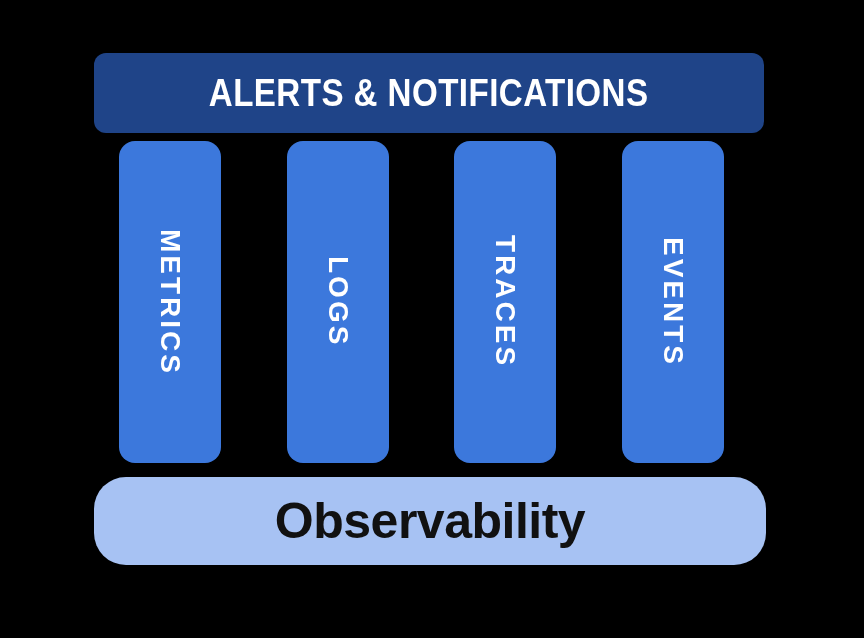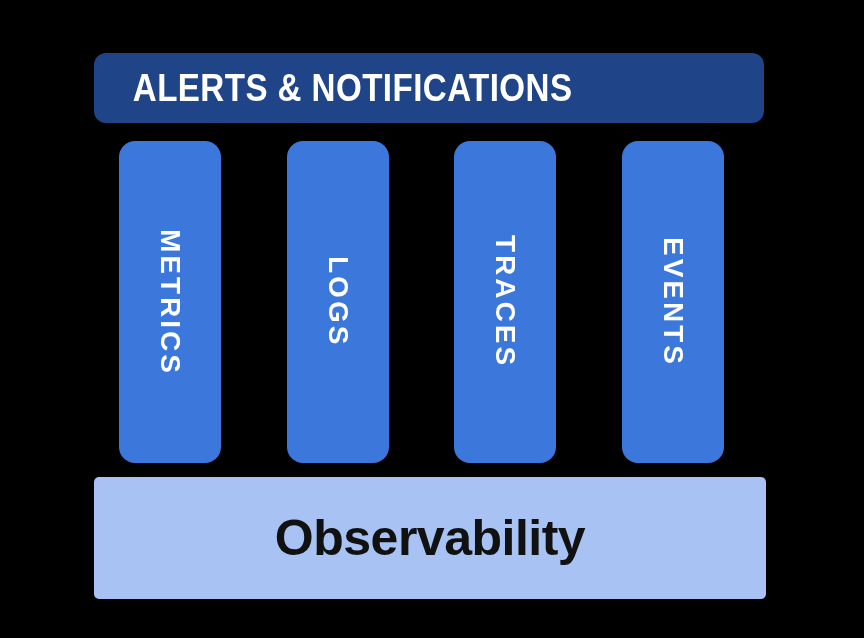--- a/index.html
+++ b/index.html
@@ -14,25 +14,26 @@
     background: #000000;
     overflow: hidden;
     font-family: "Liberation Sans", sans-serif;
   }
   
   .header-bar {
     position: absolute;
     left: 94px;
     top: 53px;
     width: 670px;
-    height: 70px;
+    height: 80px;
     background: #1F4488;
     border-radius: 12px;
     display: flex;
     align-items: center;
+    justify-content: center;
   }
   .header-bar .label {
     color: #FFFFFF;
     font-size: 39px;
     font-weight: bold;
     letter-spacing: 0.5px;
     transform: scaleX(0.85);
     white-space: nowrap;
   }
   
@@ -62,23 +63,23 @@
     font-weight: bold;
     letter-spacing: 3px;
     white-space: nowrap;
   }
   
   .footer-bar {
     position: absolute;
     left: 94px;
     top: 477px;
     width: 672px;
-    height: 122px;
+    height: 88px;
     background: #A7C2F3;
-    border-radius: 5px;
+    border-radius: 32px;
     display: flex;
     align-items: center;
     justify-content: center;
   }
   .footer-bar .label {
     color: #111111;
     font-size: 50px;
     font-weight: bold;
     letter-spacing: -0.5px;
     white-space: nowrap;

